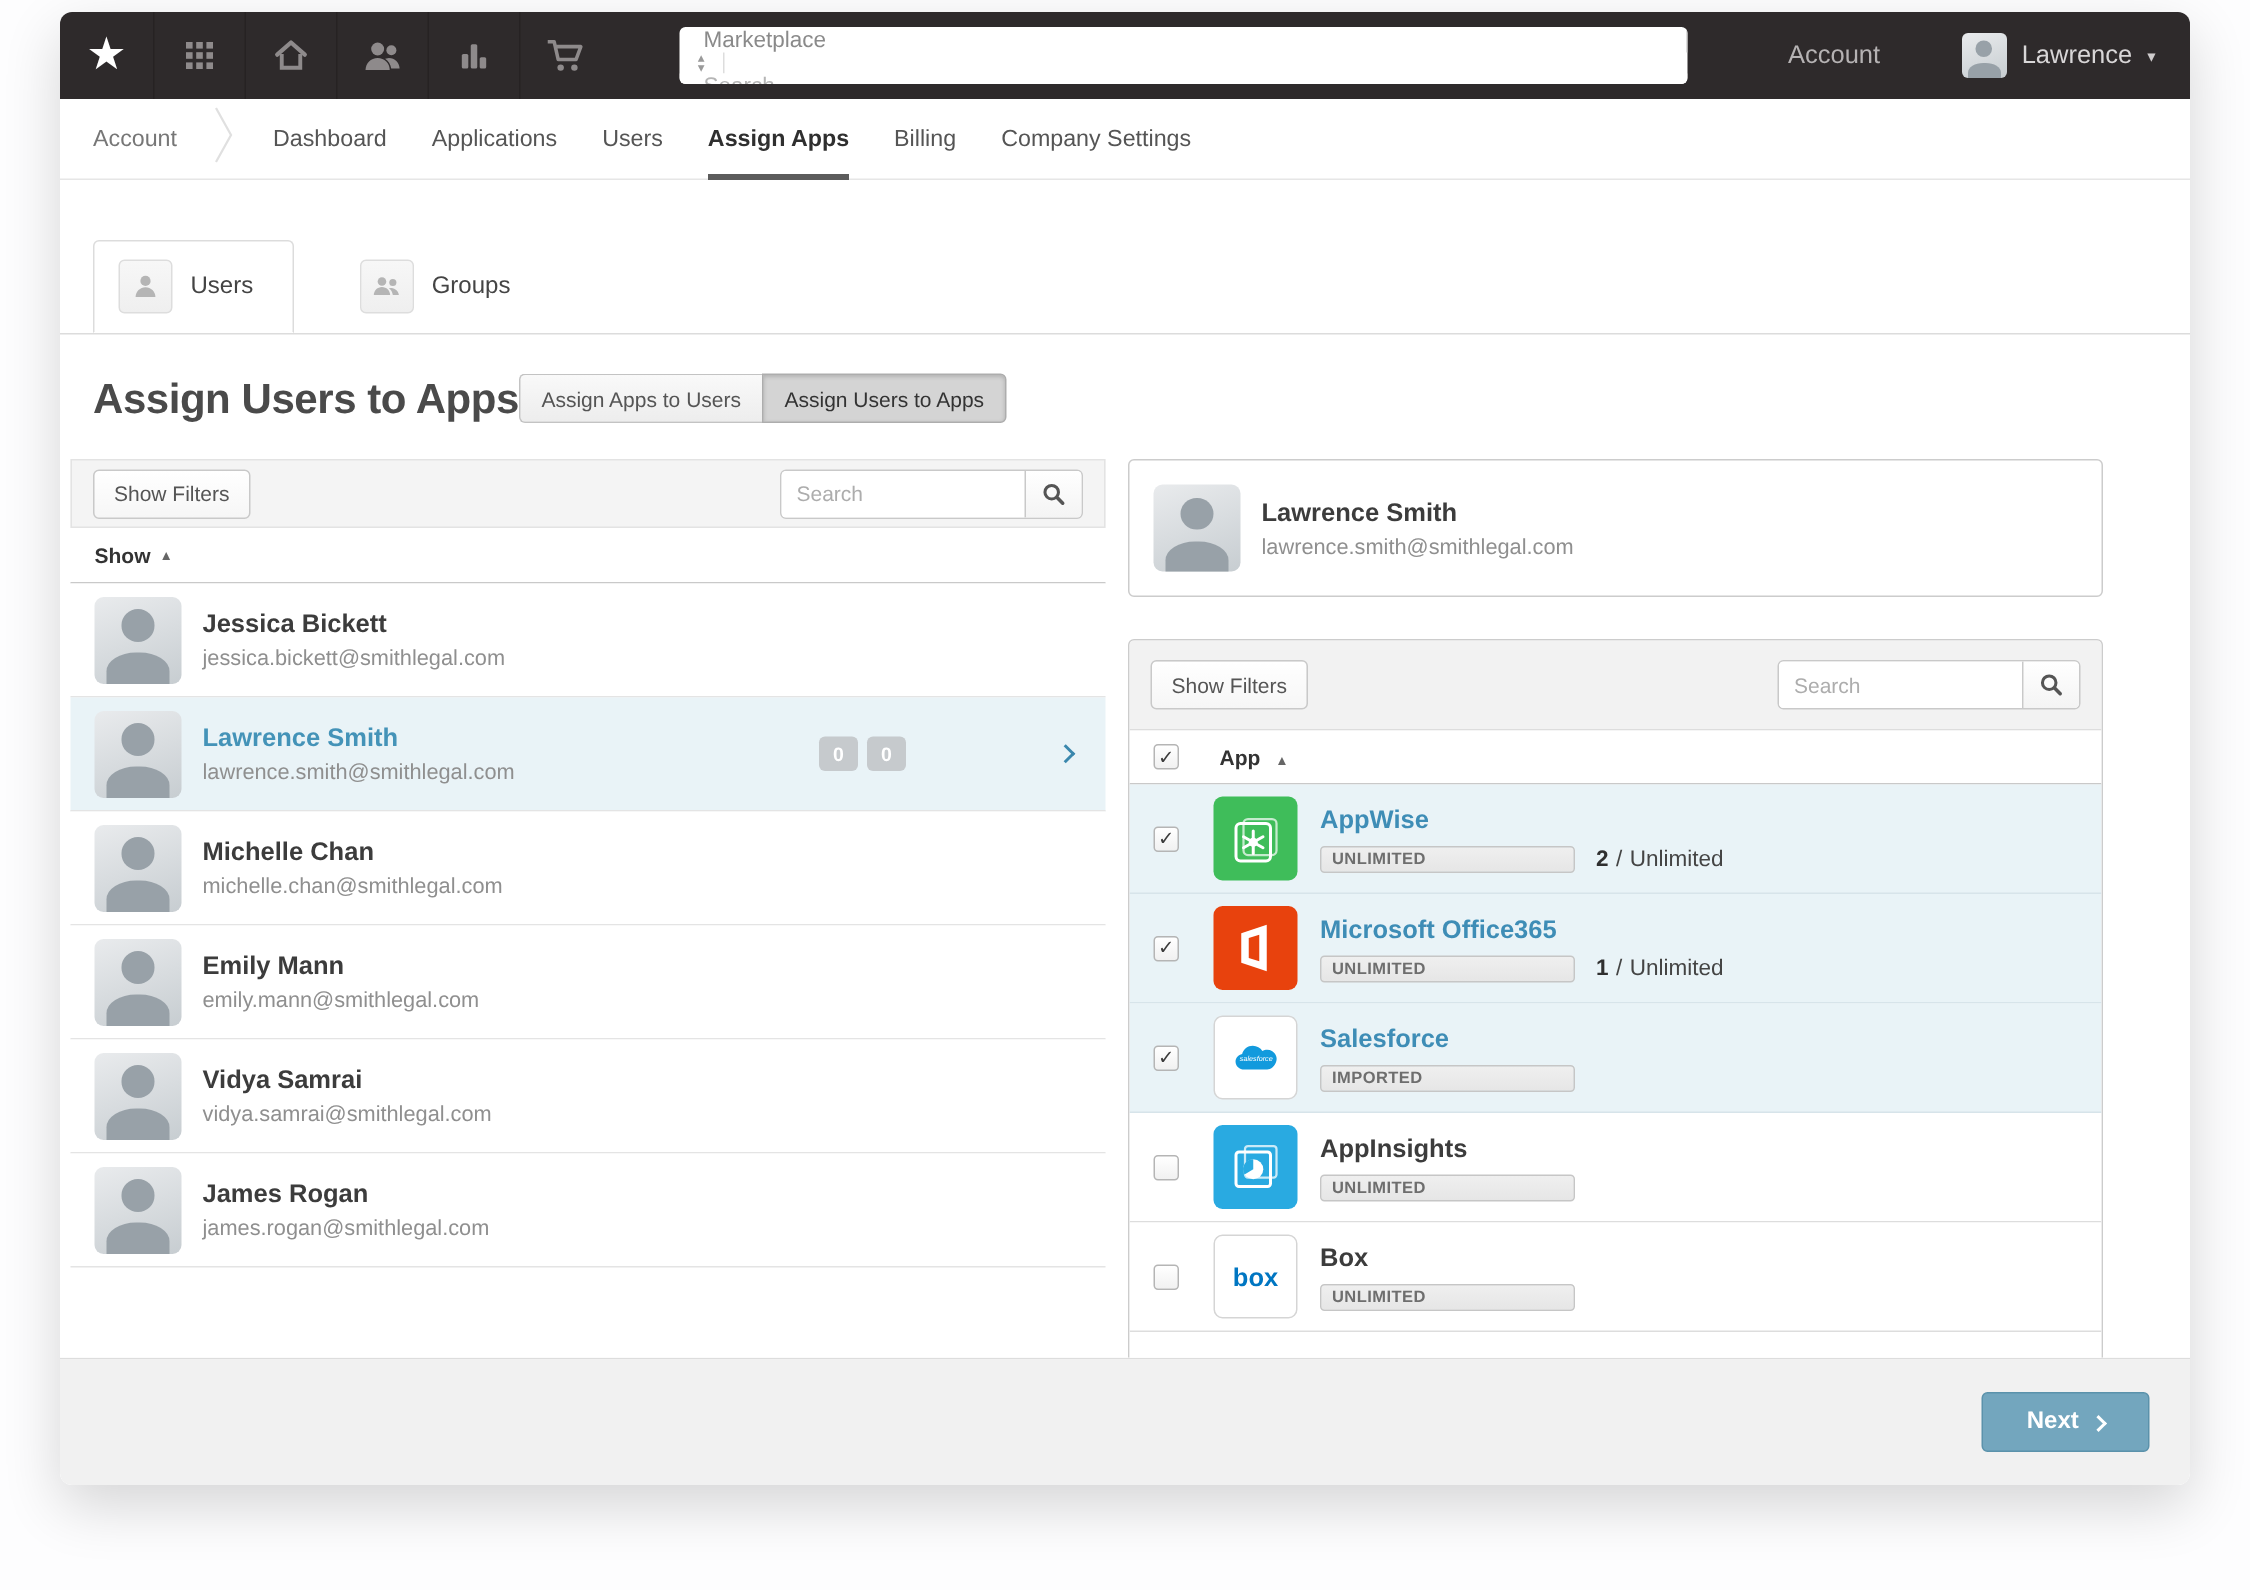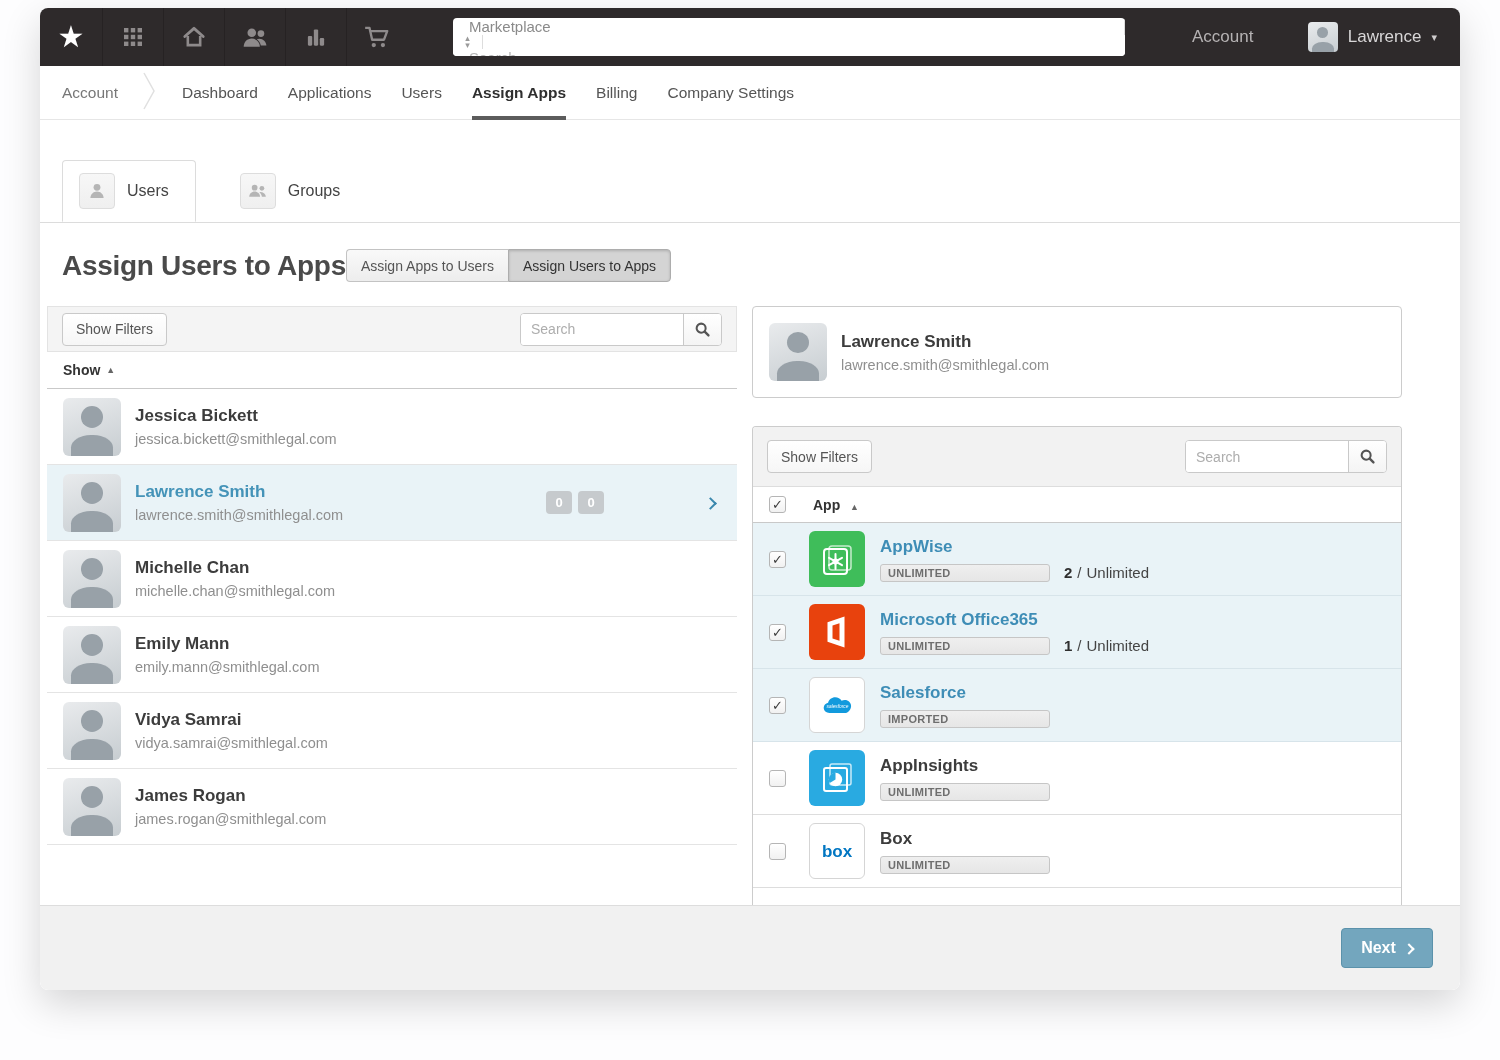--- a/index.html
+++ b/index.html
@@ -149,21 +149,21 @@
           color:#6e6e6e; line-height:16px; padding-left:7px; letter-spacing:.3px; }
   .usage { margin-left:14px; font-size:15px; color:#444; }
   .usage b { color:#2f2f2f; }
   .usage .sep { margin:0 5px; }
   .ghost-row { height:60px; background:#fff; }
 
   
   .footer-bar { height:85px; background:#f1f1f1; border-top:1px solid #ddd;
                 display:flex; align-items:center; justify-content:flex-end; padding-right:27px;
                 border-radius:0 0 8px 8px; }
-  .next-btn { width:92px; height:40px; background:#73a6be; border:1px solid #5b92ab; border-radius:4px;
+  .next-btn { width:112px; height:40px; background:#73a6be; border:1px solid #5b92ab; border-radius:4px;
               color:#fff; font-size:16px; font-weight:bold; font-family:inherit; cursor:pointer;
               display:flex; align-items:center; justify-content:center; gap:9px; }
   .next-btn .chev { width:8px; height:8px; border-width:2.5px; margin-top:1px; }
 </style>
 </head>
 <body>
 
 <div class="stage">
 <div class="app-card">
 

